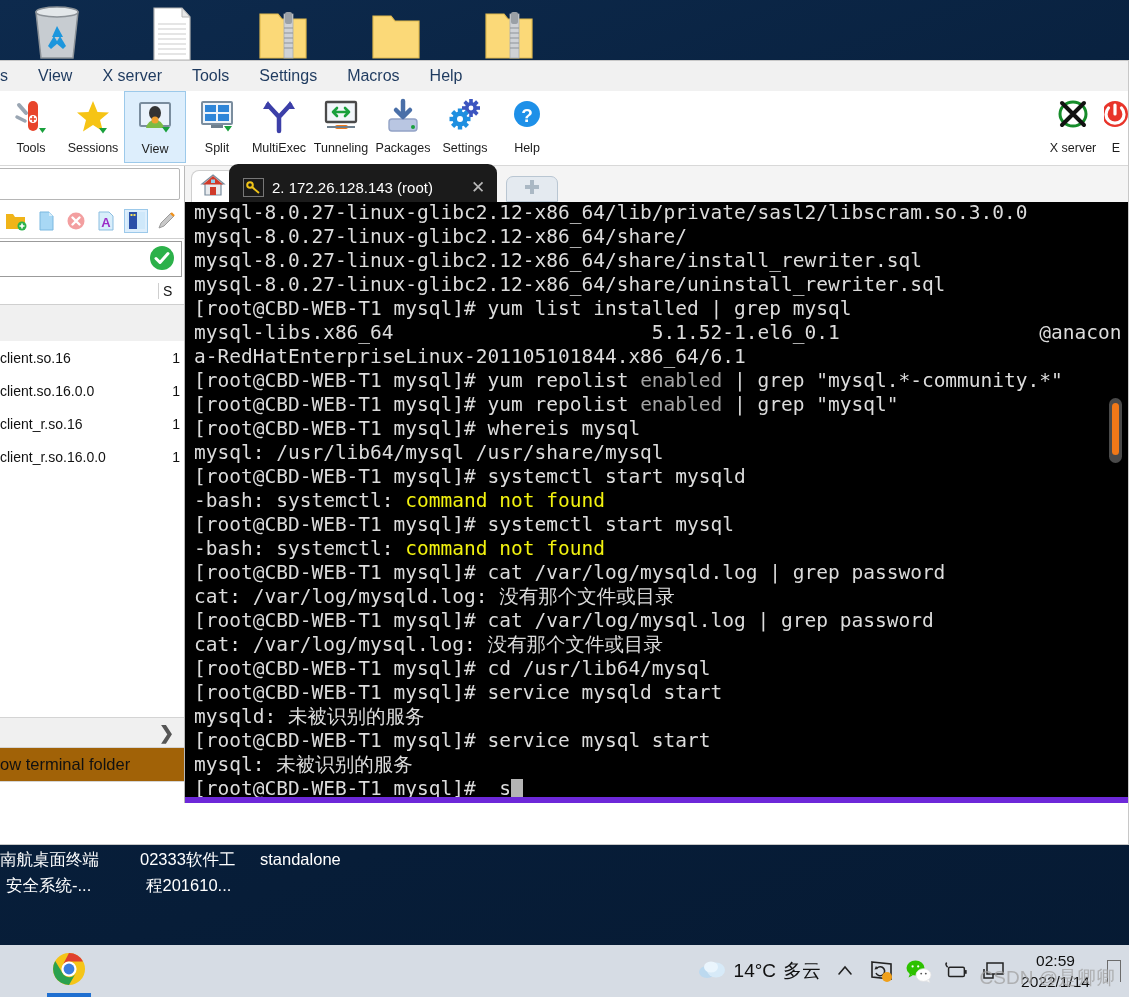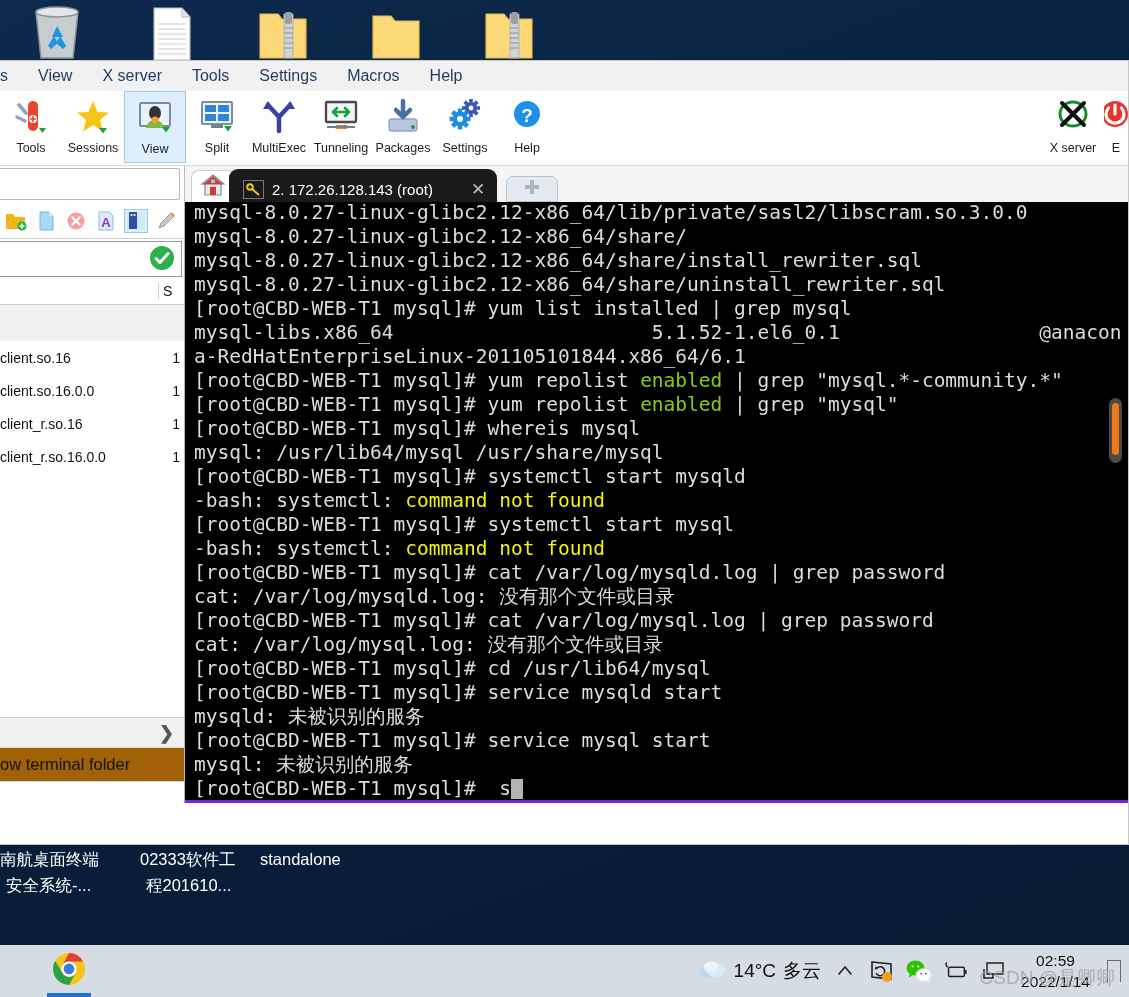--- a/index.html
+++ b/index.html
@@ -123,48 +123,48 @@
     padding-left:6px; position:relative;
   }
   #home-tab {
     width:44px; height:32px; background:#ffffff;
     border-top-left-radius:8px; border-top-right-radius:8px;
     border:1px solid #cfcfcf; border-bottom:none;
     display:flex; align-items:center; justify-content:center;
     margin-right:-6px; z-index:1;
   }
   #term-tab {
-    height:33px; background:#1b1b1b; color:#ffffff;
+    height:38px; background:#1b1b1b; color:#ffffff;
     border-top-left-radius:9px; border-top-right-radius:9px;
     display:flex; align-items:center; gap:8px; padding:8px 12px 0 14px;
     font-size:15px; z-index:2;
   }
   #term-tab .key {
     width:21px; height:19px; background:#1b1b1b; border:1px solid #777;
     display:flex; align-items:center; justify-content:center;
   }
   #term-tab .x { color:#b9b9b9; font-size:17px; margin-left:30px; }
   #plus-tab {
     width:52px; height:26px; background:#e4eaf0; border:1px solid #b9c6d2;
     border-top-left-radius:7px; border-top-right-radius:7px;
     display:flex; align-items:center; justify-content:center;
     color:#7d8a97; margin-left:9px; z-index:1;
   }
 
   #terminal {
     flex:1; background:#000000; position:relative; overflow:hidden;
-    border-bottom:3px solid #6d28d9;
+    border-bottom:6px solid #6d28d9;
   }
   #termtext {
     font-family:"DejaVu Sans Mono", monospace;
     font-size:19.5px; line-height:24px;
     color:#dcdcdc; white-space:pre; padding:3px 0 0 9px;
     letter-spacing:0px;
   }
-  .g { color:#84cc16; }
+  .g { color:#a3a3a3; }
   .y { color:#f2f20f; }
   #cursor {
     display:inline-block; width:12px; height:20px; background:#b4b4b4;
     vertical-align:-4px;
   }
   #tscroll {
     position:absolute; right:6px; top:196px; width:13px; height:65px;
     background:#4a4a4a; border-radius:7px;
   }
   #tscroll i {

